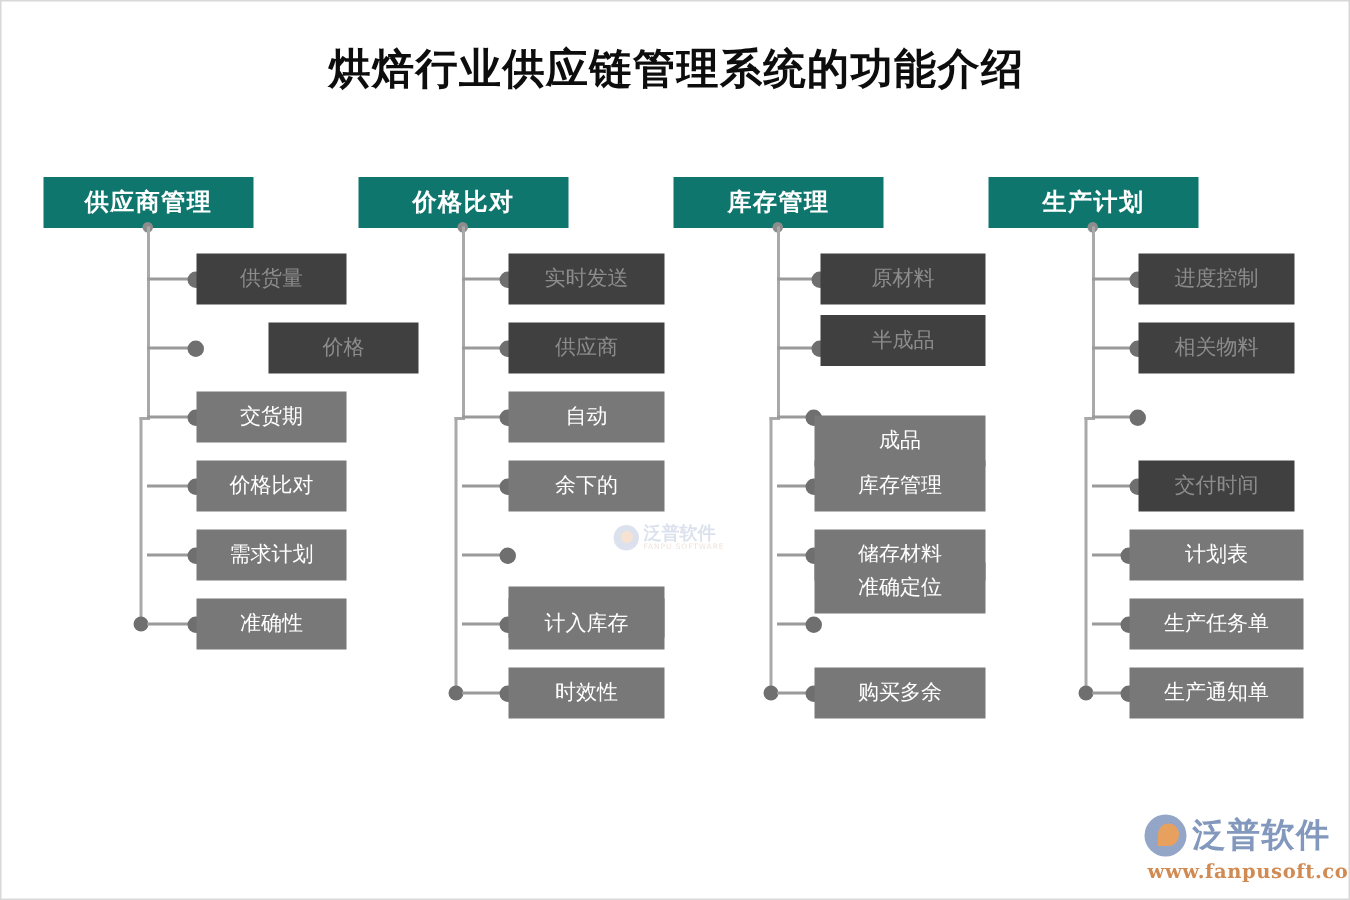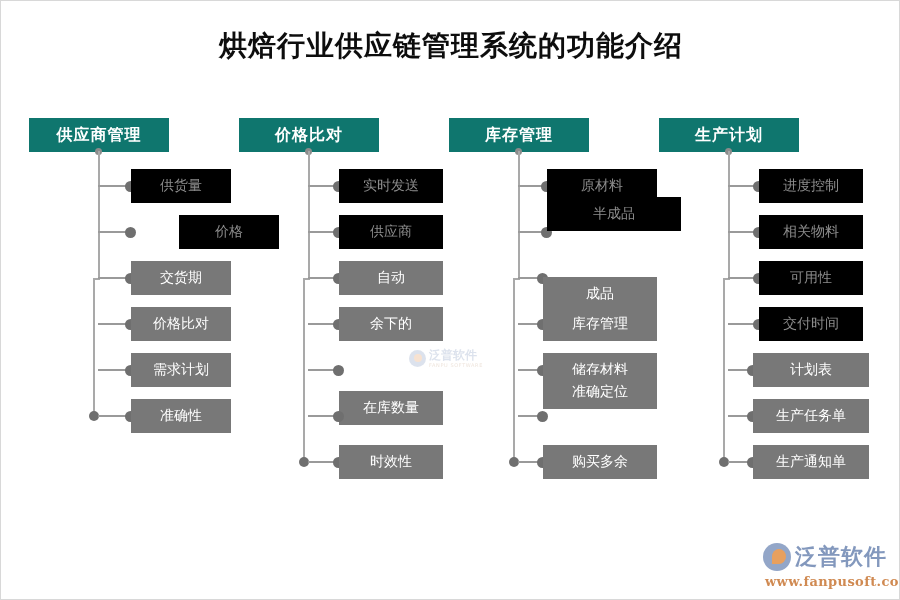--- a/index.html
+++ b/index.html
@@ -163,21 +163,21 @@
     position: absolute;
     height: 34px;
     display: flex;
     align-items: center;
     justify-content: center;
     font-size: 14px;
     white-space: nowrap;
     box-sizing: border-box;
   }
   .item.light {
-    background: #000000;
+    background: #404040;
     color: #8c8c8c;
   }
   .item.dark {
     background: #787878;
     color: #ffffff;
   }
 
   
   .conn {
     position: absolute;
@@ -306,37 +306,38 @@
         <div class="conn-dot" style="left: 122px; top: 271.5px;"></div>
         <div class="item dark" style="left: 128px; top: 260px; width: 104px;">自动</div>
         <div class="conn" style="left: 97px; top: 322px; width: 31px;"></div>
         <div class="conn-dot" style="left: 122px; top: 317.5px;"></div>
         <div class="item dark" style="left: 128px; top: 306px; width: 104px;">余下的</div>
         <div class="conn" style="left: 97px; top: 368px; width: 31px;"></div>
         <div class="conn-dot" style="left: 122px; top: 363.5px;"></div>
         <div class="item dark" style="left: 128px; top: 352px; width: 104px; margin-top: 38px;">在库数量</div>
         <div class="conn" style="left: 97px; top: 414px; width: 31px;"></div>
         <div class="conn-dot" style="left: 122px; top: 409.5px;"></div>
+        <div class="item dark" style="left: 128px; top: 398px; width: 104px;">计入库存</div>
         <div class="conn" style="left: 97px; top: 460px; width: 31px;"></div>
         <div class="conn-dot" style="left: 122px; top: 455.5px;"></div>
         <div class="item dark" style="left: 128px; top: 444px; width: 104px;">时效性</div>
       </div>
       <div class="column" style="left: 420px;">
         <div class="col-header">库存管理</div>
         <div class="header-dot"></div>
         <div class="spine" style="top: 150px; height: 127px;"></div>
         <div class="spine-jog" style="top: 277px;"></div>
         <div class="spine-lower" style="top: 277px; height: 184px;"></div>
         <div class="spine-end-dot" style="top: 456px;"></div>
         <div class="conn" style="left: 97px; top: 184px; width: 29px;"></div>
         <div class="conn-dot" style="left: 120px; top: 179.5px;"></div>
         <div class="item light" style="left: 126px; top: 168px; width: 110px;">原材料</div>
         <div class="conn" style="left: 97px; top: 230px; width: 29px;"></div>
         <div class="conn-dot" style="left: 120px; top: 225.5px;"></div>
-        <div class="item light" style="left: 126px; top: 196px; width: 134px;">半成品</div>
+        <div class="item light" style="left: 126px; top: 209px; width: 110px;">半成品</div>
         <div class="conn" style="left: 97px; top: 276px; width: 25px;"></div>
         <div class="conn-dot" style="left: 116px; top: 271.5px;"></div>
         <div class="item dark" style="left: 122px; top: 276px; width: 114px;">成品</div>
         <div class="conn" style="left: 97px; top: 322px; width: 25px;"></div>
         <div class="conn-dot" style="left: 116px; top: 317.5px;"></div>
         <div class="item dark" style="left: 122px; top: 306px; width: 114px;">库存管理</div>
         <div class="conn" style="left: 97px; top: 368px; width: 25px;"></div>
         <div class="conn-dot" style="left: 116px; top: 363.5px;"></div>
         <div class="item dark" style="left: 122px; top: 352px; width: 114px;">储存材料</div>
         <div class="conn" style="left: 97px; top: 414px; width: 25px;"></div>
@@ -354,21 +355,20 @@
         <div class="spine-lower" style="top: 277px; height: 184px;"></div>
         <div class="spine-end-dot" style="top: 456px;"></div>
         <div class="conn" style="left: 97px; top: 184px; width: 31px;"></div>
         <div class="conn-dot" style="left: 122px; top: 179.5px;"></div>
         <div class="item light" style="left: 128px; top: 168px; width: 104px;">进度控制</div>
         <div class="conn" style="left: 97px; top: 230px; width: 31px;"></div>
         <div class="conn-dot" style="left: 122px; top: 225.5px;"></div>
         <div class="item light" style="left: 128px; top: 214px; width: 104px;">相关物料</div>
         <div class="conn" style="left: 97px; top: 276px; width: 31px;"></div>
         <div class="conn-dot" style="left: 122px; top: 271.5px;"></div>
-        <div class="item light" style="left: 128px; top: 260px; width: 104px;">可用性</div>
         <div class="conn" style="left: 97px; top: 322px; width: 31px;"></div>
         <div class="conn-dot" style="left: 122px; top: 317.5px;"></div>
         <div class="item light" style="left: 128px; top: 306px; width: 104px;">交付时间</div>
         <div class="conn" style="left: 97px; top: 368px; width: 25px;"></div>
         <div class="conn-dot" style="left: 116px; top: 363.5px;"></div>
         <div class="item dark" style="left: 122px; top: 352px; width: 116px; font-family: Liberation Serif, serif;">计划表</div>
         <div class="conn" style="left: 97px; top: 414px; width: 25px;"></div>
         <div class="conn-dot" style="left: 116px; top: 409.5px;"></div>
         <div class="item dark" style="left: 122px; top: 398px; width: 116px;">生产任务单</div>
         <div class="conn" style="left: 97px; top: 460px; width: 25px;"></div>

